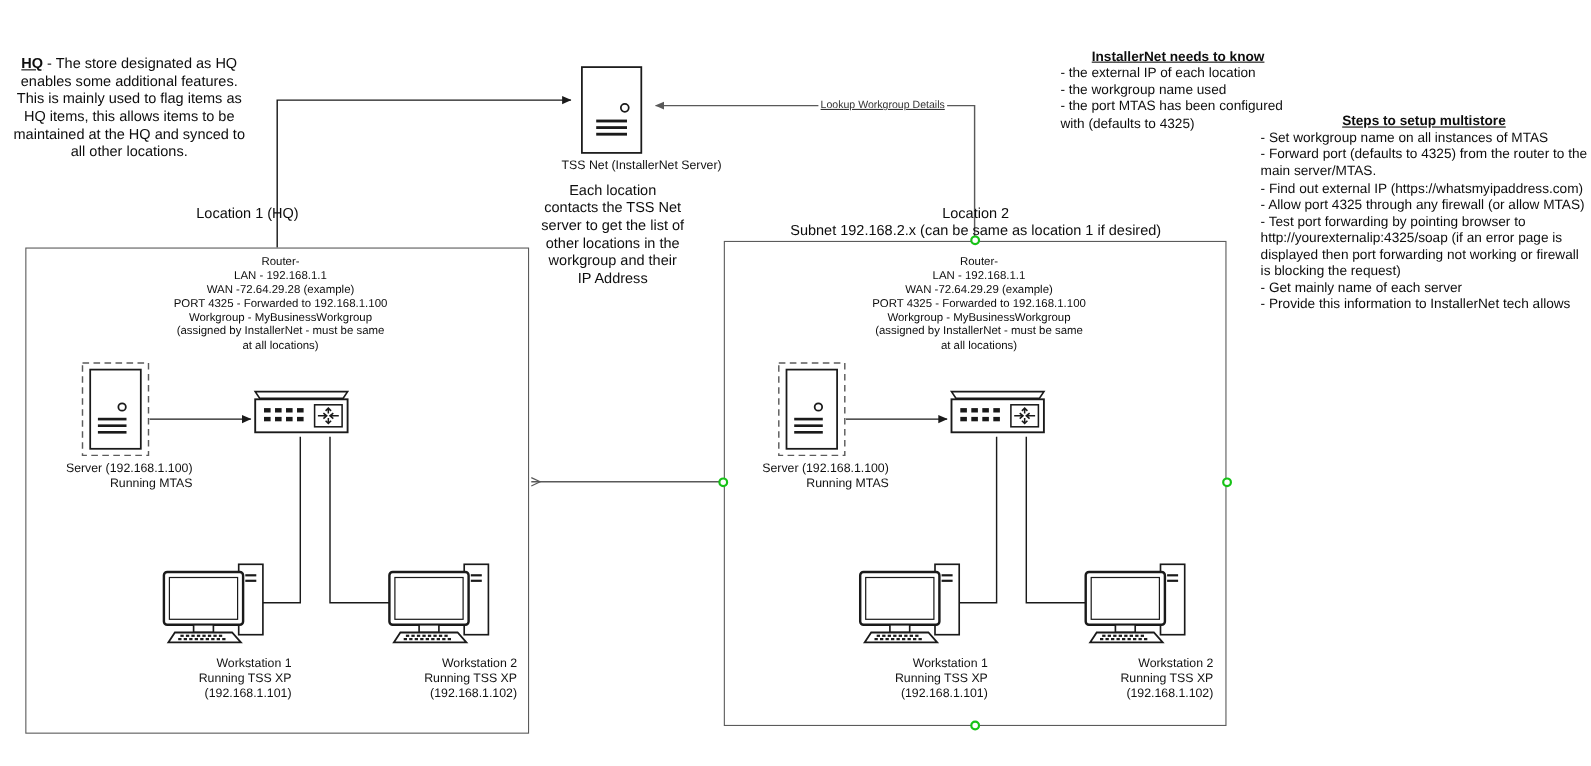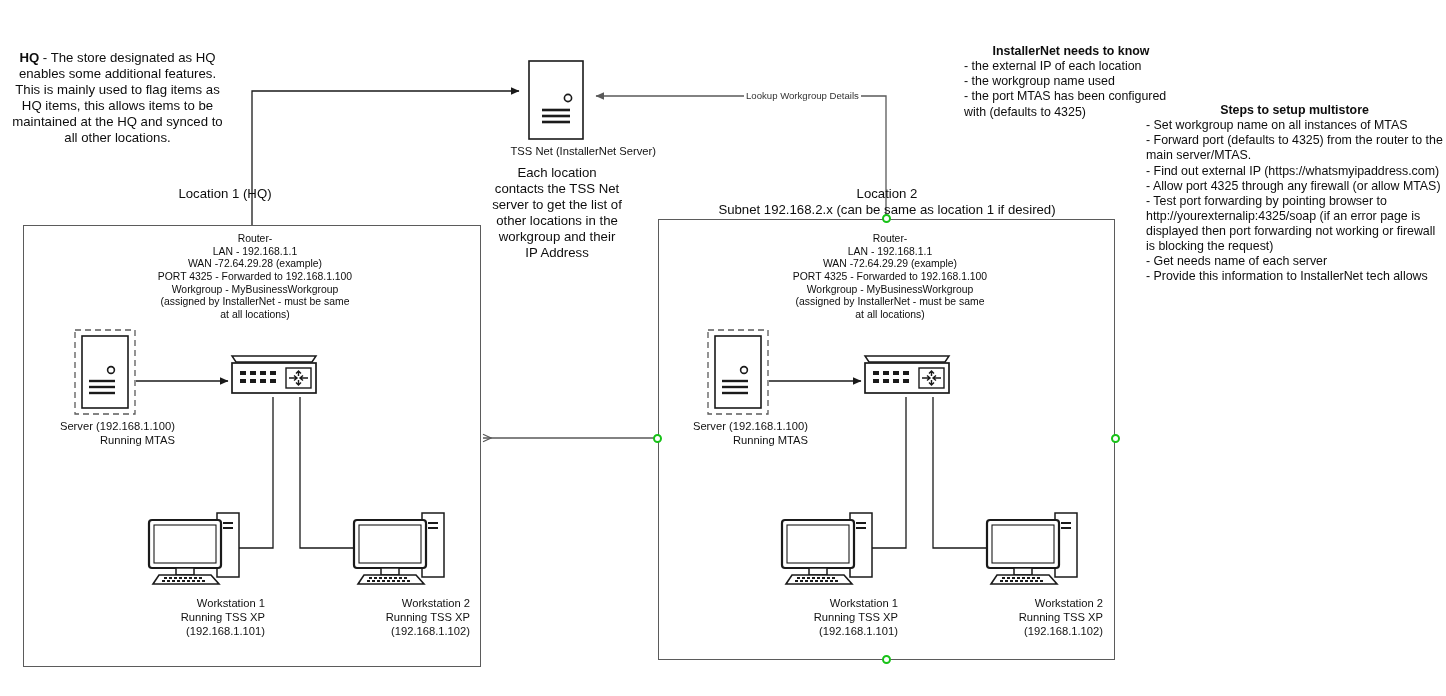--- a/index.html
+++ b/index.html
@@ -21,21 +21,21 @@
   }
 
   
   .note {
     position: absolute;
     text-align: center;
     line-height: 1.22;
     color: #0d0d0d;
   }
   .note.left-align { text-align: left; }
-  .note .hdr { font-weight: bold; }
+  .note .hdr { font-weight: bold; text-decoration: underline; }
 
   .t13 { font-size: 13.2px; }
   .t12 { font-size: 12.4px; }
   .t10 { font-size: 10.4px; }
 
   
   .loc-box {
     position: absolute;
     border: 1.6px solid #5b5b5b;
     background: transparent;
@@ -65,20 +65,21 @@
     white-space: nowrap;
   }
 
   .edge-label {
     position: absolute;
     font-size: 9.6px;
     color: #333;
     background: #ffffff;
     padding: 0 2px;
     white-space: nowrap;
+    text-decoration: underline;
   }
 
   .handle {
     position: absolute;
     width: 9px; height: 9px;
     border: 2px solid #17c217;
     border-radius: 50%;
     background: #ffffff;
     box-sizing: border-box;
   }
@@ -152,21 +153,21 @@
     <div>- the port MTAS has been configured with (defaults to 4325)</div>
   </div>
 
   <div class="note t12 left-align" style="left:1146px; top:103px; width:297px;">
     <div class="hdr" style="text-align:center;">Steps to setup multistore</div>
     <div>- Set workgroup name on all instances of MTAS</div>
     <div>- Forward port (defaults to 4325) from the router to the main server/MTAS.</div>
     <div>- Find out external IP (https://whatsmyipaddress.com)</div>
     <div>- Allow port 4325 through any firewall (or allow MTAS)</div>
     <div>- Test port forwarding by pointing browser to http://yourexternalip:4325/soap (if an error page is displayed then port forwarding not working or firewall is blocking the request)</div>
-    <div>- Get needs name of each server</div>
+    <div>- Get mainly name of each server</div>
     <div>- Provide this information to InstallerNet tech allows</div>
   </div>
 
   <div class="note t13" style="left:75px; top:186px; width:300px;">
     <div>Location 1 (HQ)</div>
   </div>
 
   <div class="note t10" style="left:140px; top:233px; width:230px;">
     <div>Router-</div>
     <div>LAN - 192.168.1.1</div>

